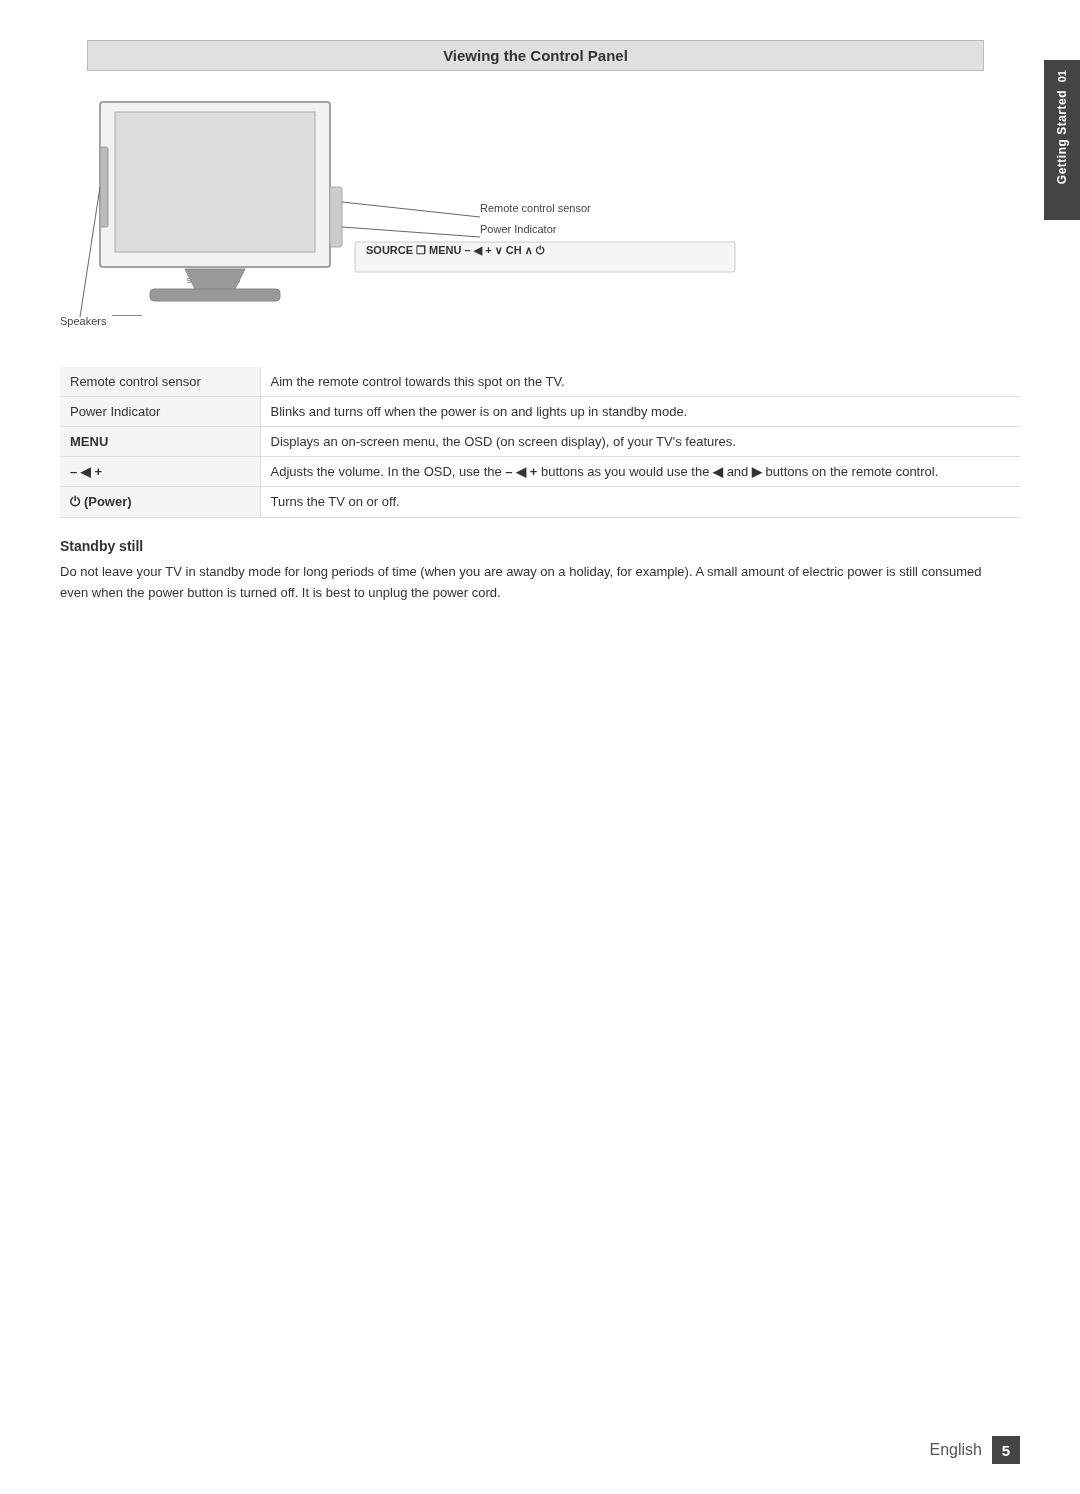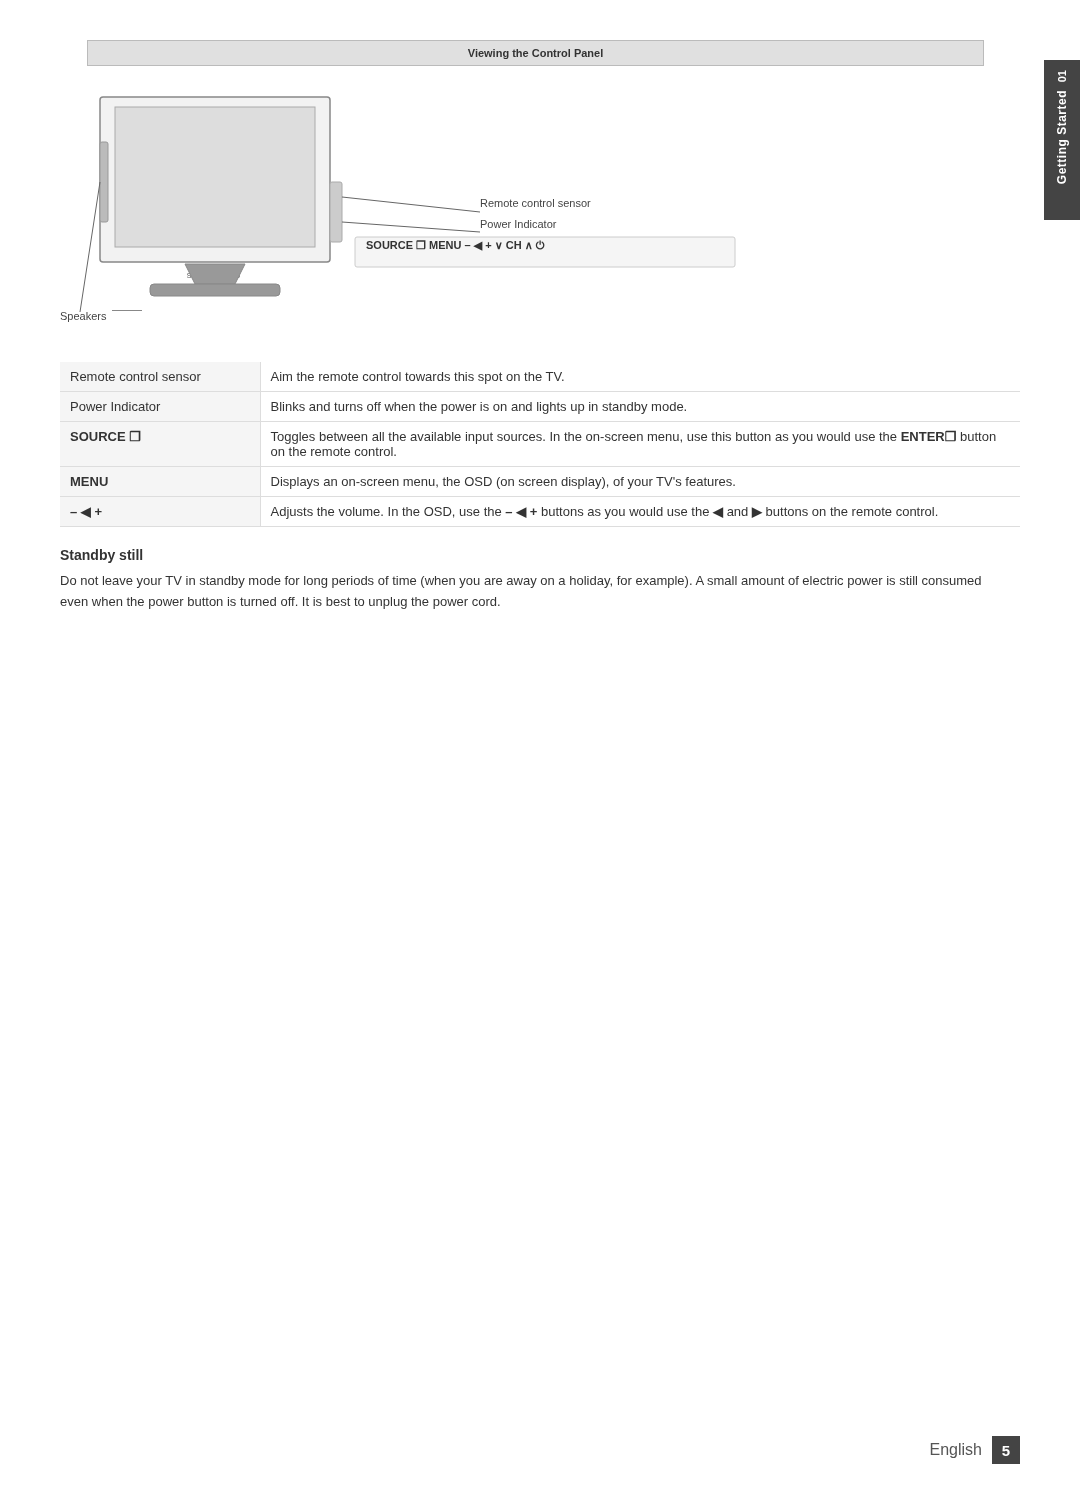--- a/index.html
+++ b/index.html
@@ -53,21 +53,21 @@
       letter-spacing: 0.5px;
     }
 
     
     .section-title-bar {
       background: #e0e0e0;
       border: 1px solid #bbb;
       text-align: center;
       padding: 6px 0;
       font-weight: bold;
-      font-size: 11px;
+      font-size: 15px;
       margin-bottom: 16px;
       margin-right: 36px;
       margin-left: 27px;
     }
 
     
     .note-line {
       font-size: 13px;
       color: #444;
       margin-bottom: 16px;
@@ -241,30 +241,30 @@
     <tbody>
       <tr>
         <td style="font-weight:normal;">Remote control sensor</td>
         <td>Aim the remote control towards this spot on the TV.</td>
       </tr>
       <tr>
         <td style="font-weight:normal;">Power Indicator</td>
         <td>Blinks and turns off when the power is on and lights up in standby mode.</td>
       </tr>
       <tr>
-        <td><span class="bold-text">SOURCE ❒</span></td>
-        <td>Toggles between all the available input sources. In the on-screen menu, use this button as you would use the <strong>ENTER❒</strong> button on the remote control.</td>
-      </tr>
-      <tr>
         <td><span class="bold-text">MENU</span></td>
         <td>Displays an on-screen menu, the OSD (on screen display), of your TV's features.</td>
       </tr>
       <tr>
         <td><span class="bold-text">– ◀ +</span></td>
         <td>Adjusts the volume. In the OSD, use the <strong>– ◀ +</strong> buttons as you would use the <strong>◀</strong> and <strong>▶</strong> buttons on the remote control.</td>
+      </tr>
+      <tr>
+        <td><span class="bold-text">⏻ (Power)</span></td>
+        <td>Turns the TV on or off.</td>
       </tr>
     </tbody>
   </table>
 
   <div class="standby-section">
     <div class="standby-title">Standby still</div>
     <div class="standby-text">Do not leave your TV in standby mode for long periods of time (when you are away on a holiday, for example). A small amount of electric power is still consumed even when the power button is turned off. It is best to unplug the power cord.</div>
   </div>
 
   <div class="page-footer">

